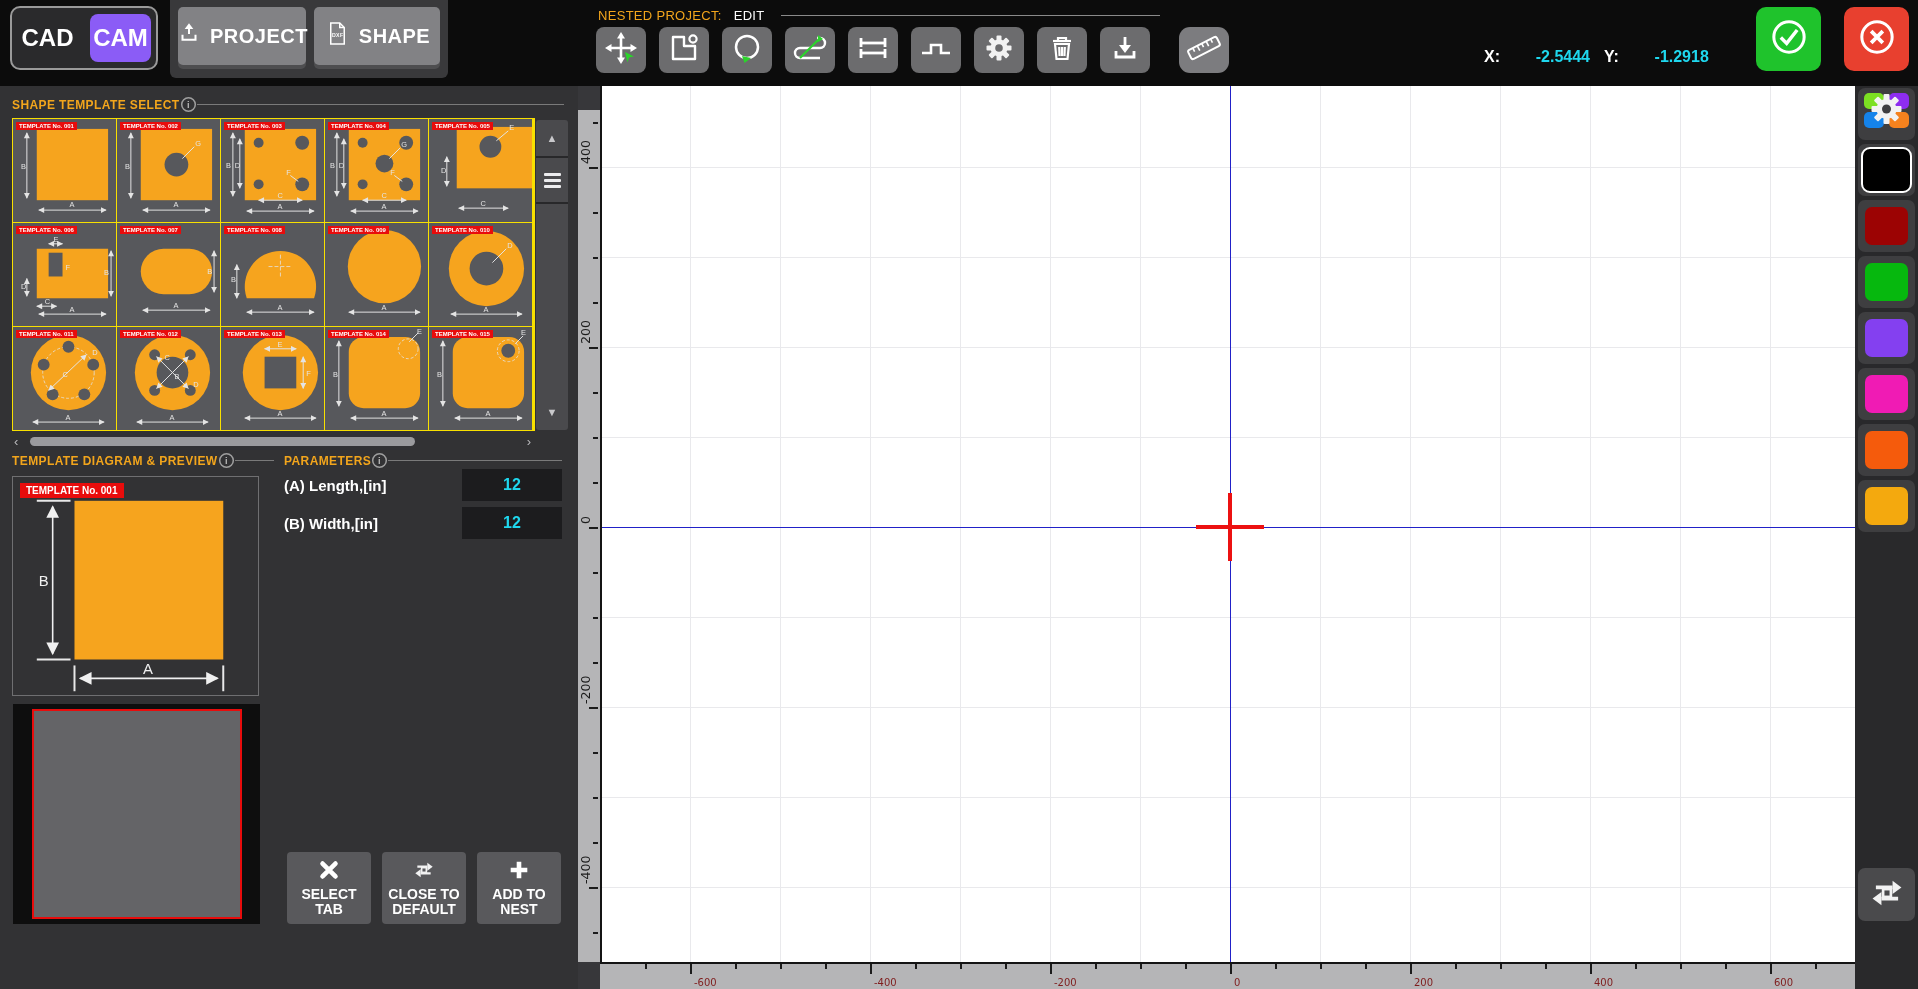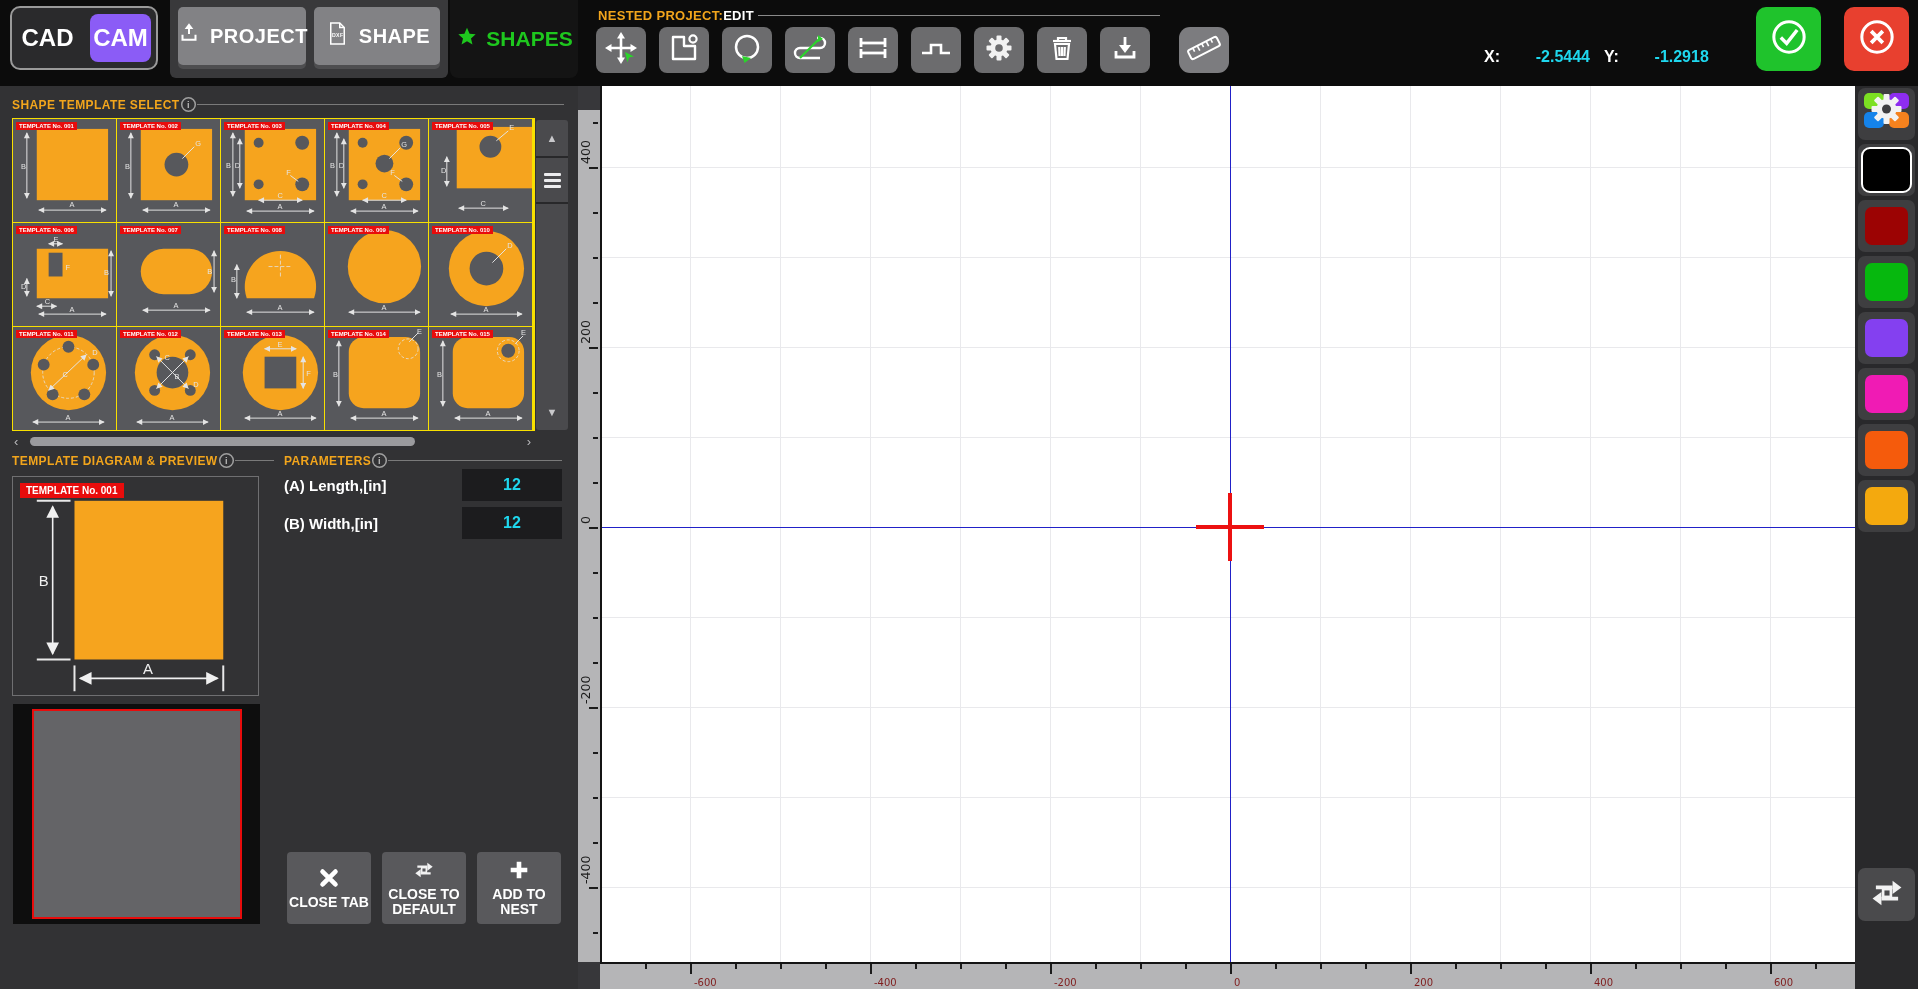--- a/index.html
+++ b/index.html
@@ -10,22 +10,22 @@
   #topbar{position:absolute;left:0;top:0;width:1918px;height:86px;background:#0c0c0c}
   #cadcam{position:absolute;left:10px;top:6px;width:148px;height:64px;border:2px solid #9a9a9a;
           border-radius:10px;background:#2a2a2c;display:flex;align-items:center;padding:0 5px;box-sizing:border-box;gap:12px}
   #cadcam .seg{flex:1;text-align:center;font-weight:bold;font-size:24px;color:#fff;padding:10px 0;border-radius:8px;cursor:pointer}
   #cadcam .seg.active{background:#8b5cf6}
   .btn-backdrop{position:absolute;left:170px;top:0;width:278px;height:78px;background:#39393b;border-radius:0 0 6px 6px}
   .gbtn{position:absolute;top:7px;height:58px;background:#828285;border-radius:5px;box-shadow:0 4px 0 #4e4e50;
         color:#fff;font-weight:bold;font-size:20px;letter-spacing:.5px;display:flex;align-items:center;justify-content:center;gap:8px;cursor:pointer}
   #shapesbtn{position:absolute;left:450px;top:0;width:128px;height:78px;background:#141414;border-radius:0 0 8px 8px;
         color:#1ec71e;font-weight:bold;font-size:21px;display:flex;align-items:center;justify-content:center;gap:7px;cursor:pointer}
-  #nested{position:absolute;left:598px;top:8px;width:562px;display:flex;align-items:center;gap:0;
-          font-size:13px;font-weight:bold;color:#f2a51c;letter-spacing:.3px}
+  #nested{position:absolute;left:598px;top:8px;width:562px;display:flex;align-items:center;gap:12px;
+          font-size:13px;font-weight:normal;color:#f2a51c;letter-spacing:.3px}
   #nested .mode{color:#fff}
   #nested .rule{flex:1;height:0;border-top:1px solid #8a8a8a;margin-left:4px}
   #toolrow{position:absolute;left:596px;top:27px;display:flex;gap:13px}
   .tool{width:50px;height:46px;background:#6c6c6e;border-radius:8px;display:flex;align-items:center;justify-content:center;cursor:pointer}
   .tool svg{width:36px;height:36px}
   .tool.measure{margin-left:16px;background:#7c7c7f;border-radius:11px}
   #coords{position:absolute;left:1484px;top:48px;display:flex;gap:14px;font-weight:bold;font-size:16px;color:#fff;align-items:baseline}
   #coords .val{color:#1fd7ee;width:76px;text-align:right}
   .bigbtn{position:absolute;top:7px;width:65px;height:64px;border-radius:10px;display:flex;align-items:center;justify-content:center;cursor:pointer}
   #confirm{left:1756px;background:#1fc32c}
@@ -120,26 +120,20 @@
     <span>PROJECT</span>
   </div>
   <div class="gbtn" style="left:314px;width:126px">
     <span id="dxficon"><svg viewBox="0 0 36 36" style="width:27px;height:27px">
           <path d="M9,4 h12 l6,6 v22 H9 Z" stroke="#fff" stroke-width="2" fill="none"></path>
    <path d="M21,4 v6 h6" stroke="#fff" stroke-width="2" fill="none"></path>
           <text x="10.5" y="22" font-size="7" fill="#fff" font-weight="bold">DXF</text>
         </svg></span>
     <span>SHAPE</span>
   </div>
-  <div id="shapesbtn">
-    <span id="staricon"><svg viewBox="0 0 36 36" style="width:24px;height:24px">
-          <polygon fill="#1ec71e" points="18,4 21.9,13.1 31,13.9 24,20.1 26.2,29.4 18,24.4 9.8,29.4 12,20.1 5,13.9 14.1,13.1"></polygon>
-        </svg></span>
-    <span>SHAPES</span>
-  </div>
   <div id="nested">
     <span>NESTED PROJECT:</span>
     <span class="mode">EDIT</span>
     <span class="rule"></span>
   </div>
   <div id="toolrow">
       <div class="tool">
         <span><svg viewBox="0 0 36 36">
             <g stroke="#fff" stroke-width="2.6" stroke-linecap="round">
               <line x1="18" y1="8" x2="18" y2="28"></line>
@@ -549,21 +543,21 @@
       <div class="prow">
      <span class="plabel">(B) Width,[in]</span>
      <div class="pval">12</div>
    </div>
     </div>
   <div id="actions">
       <div class="abtn">
      <span><svg viewBox="0 0 26 22">
             <path d="M6,4 L20,18 M20,4 L6,18" stroke="#fff" stroke-width="5" stroke-linecap="round"></path>
           </svg></span>
-     <span>CLOSE TAB</span>
+     <span>SELECT TAB</span>
    </div>
       <div class="abtn">
      <span><svg viewBox="0 0 36 30">
             <path d="M8,10 H23 M28,20 H13" stroke="#f2f2f2" stroke-width="3.4" fill="none"></path>
    <polygon points="23,4 31,10 23,16" fill="#f2f2f2"></polygon>
             <polygon points="13,14 5,20 13,26" fill="#f2f2f2"></polygon>
    <rect x="14.5" y="11.5" width="7" height="7" fill="none" stroke="#f2f2f2" stroke-width="2.4"></rect>
           </svg></span>
      <span>CLOSE TO DEFAULT</span>
    </div>

